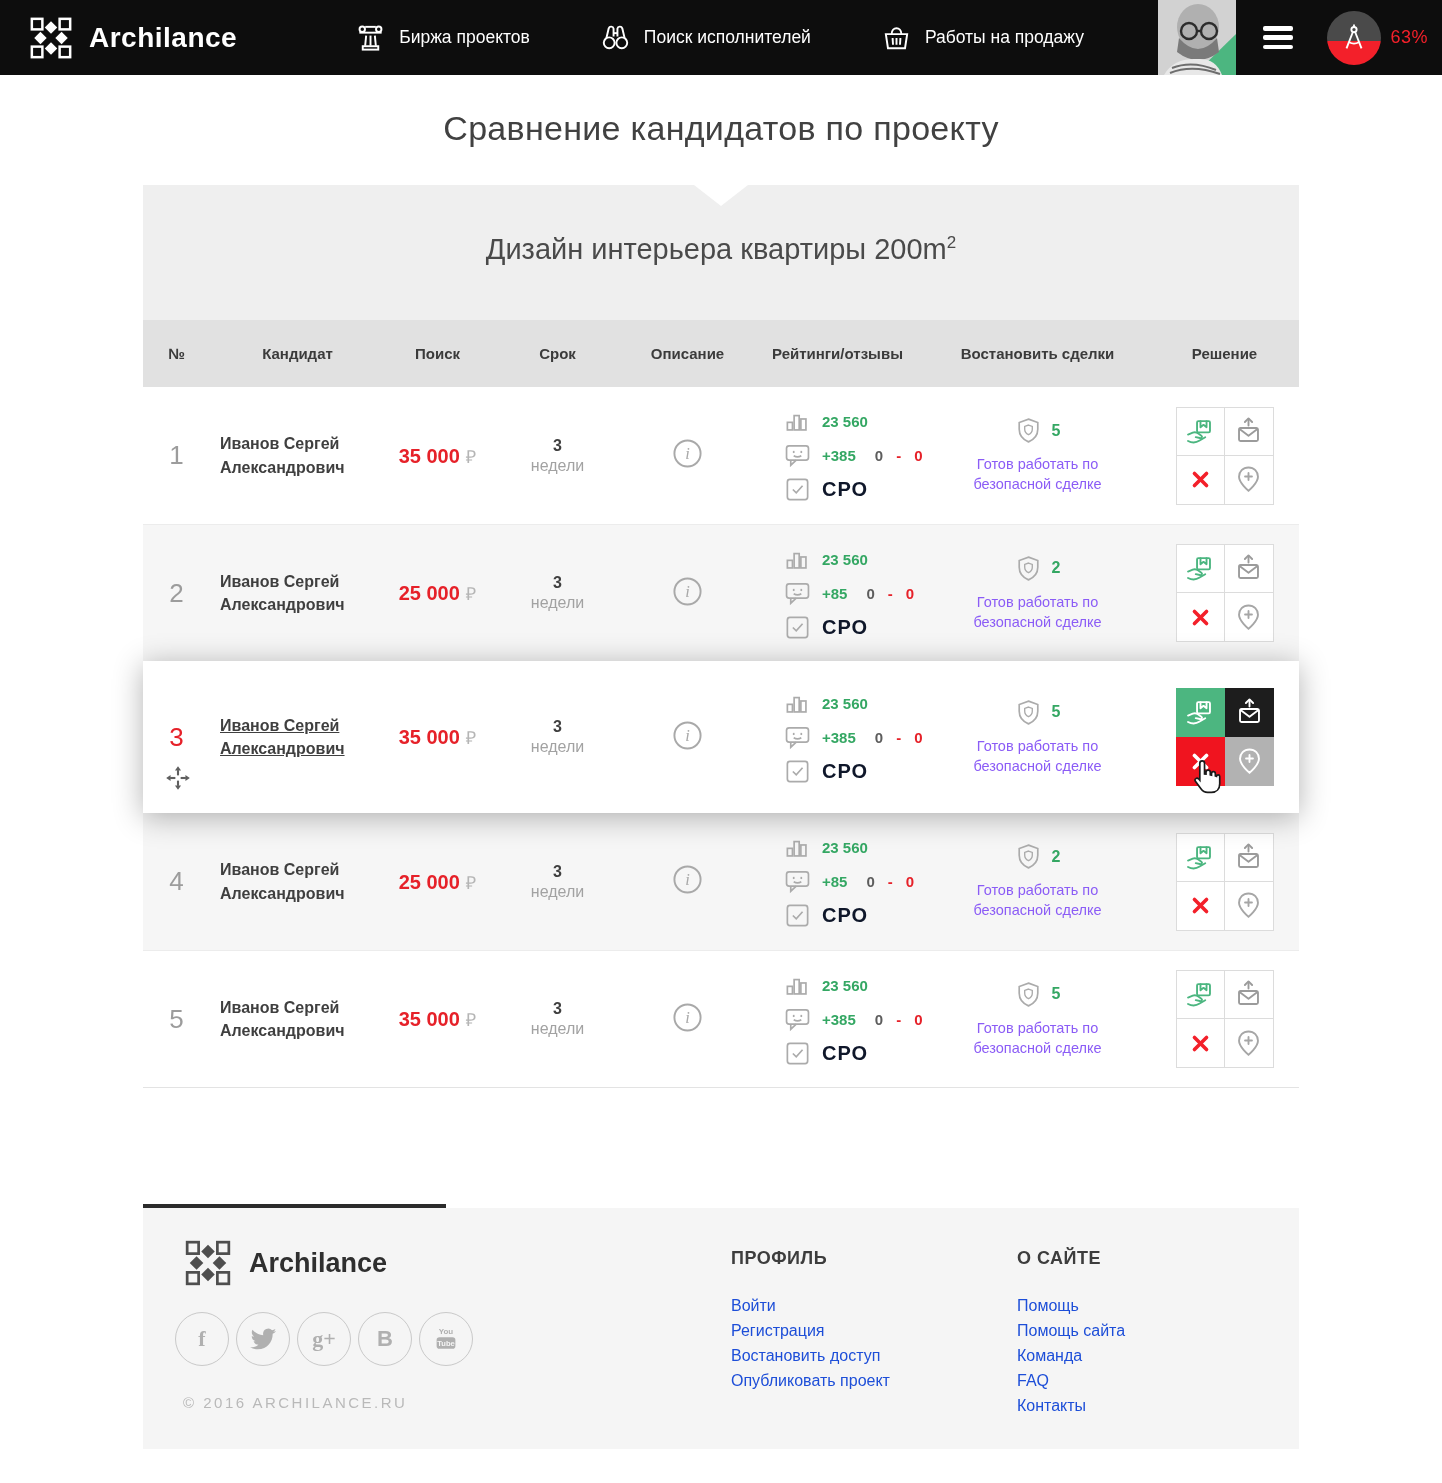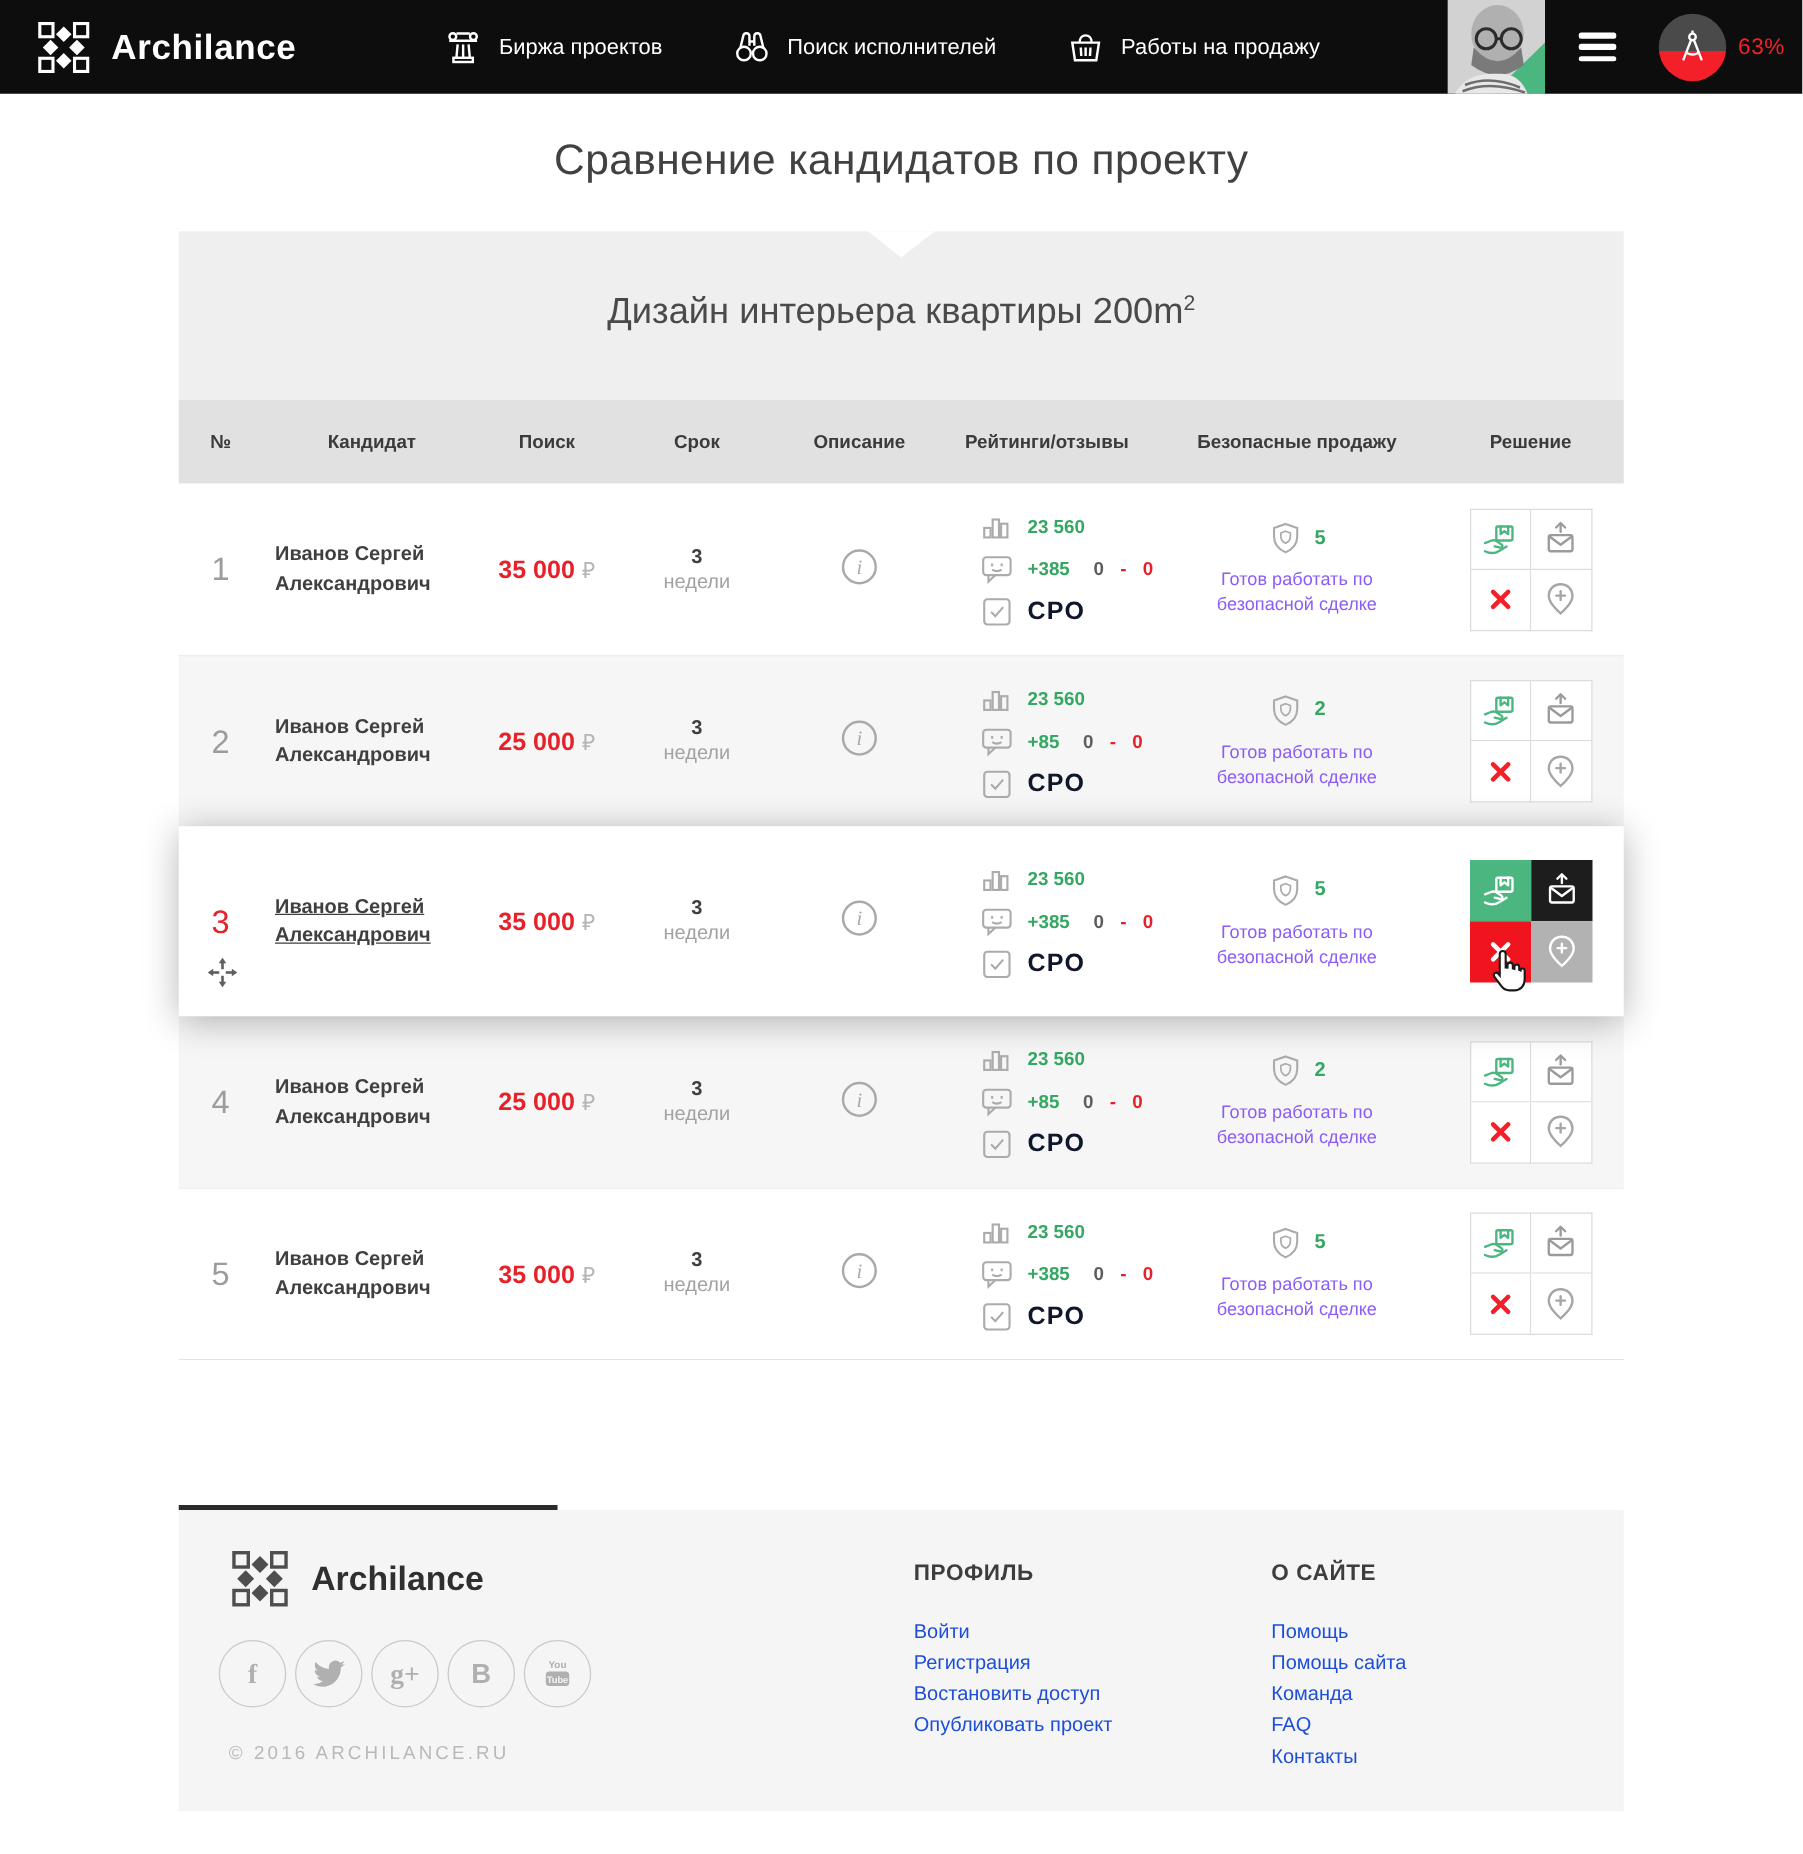--- a/index.html
+++ b/index.html
@@ -12,21 +12,21 @@
   .wrap { width:1156px; margin:0 auto; }
 
   
   .top-header {
     height:75px; background:#0d0d0d; display:flex; align-items:center;
     position:relative; color:#fff;
   }
   .brand { display:flex; align-items:center; gap:15px; margin-left:28px; cursor:pointer; }
   .brand svg { width:46px; height:46px; color:#fff; }
   .brand-name { font-size:28px; font-weight:bold; letter-spacing:.5px; color:#fff; }
-  .main-nav { display:flex; align-items:center; gap:56px; margin-left:118px;text-align:center; }
+  .main-nav { display:flex; align-items:center; gap:70px; margin-left:118px;text-align:center; }
   .nav-item { display:flex; align-items:center; gap:13px; font-size:17.5px; color:#fff; cursor:pointer; }
   .nav-item svg { width:31px; height:31px; color:#fff; }
   .h-right { margin-left:auto; display:flex; align-items:center; }
   .avatar { width:78px; height:75px; display:block; cursor:pointer; }
   .burger { width:30px; height:23px; margin:0 34px 0 27px; display:flex; flex-direction:column; justify-content:space-between; cursor:pointer; }
   .burger span { display:block; height:4.5px; background:#fff; border-radius:2px; }
   .progress-wrap { display:flex; align-items:center; gap:9px; margin-right:14px; cursor:pointer; }
   .progress-circle {
     width:54px; height:54px; border-radius:50%;
     background:linear-gradient(#4a4a4a 0 55%, #f3202a 55% 100%);
@@ -357,21 +357,21 @@
     <h2><span>Дизайн интерьера квартиры 200m</span><sup>2</sup></h2>
   </section>
 
   <div class="thead">
     <div class="cell c-num">№</div>
     <div class="cell c-name">Кандидат</div>
     <div class="cell c-price">Поиск</div>
     <div class="cell c-term">Срок</div>
     <div class="cell c-desc">Описание</div>
     <div class="cell c-rate">Рейтинги/отзывы</div>
-    <div class="cell c-deal">Безопасные продажу</div>
+    <div class="cell c-deal">Востановить сделки</div>
     <div class="cell c-dec">Решение</div>
   </div>
 
   <div class="rows">
 
     <div class="row">
       <div class="cell c-num num">1</div>
       <div class="cell c-name"><span class="name">Иванов Сергей Александрович</span></div>
       <div class="cell c-price"><span class="price-v">35 000</span><span class="price-c">₽</span></div>
       <div class="cell c-term">

